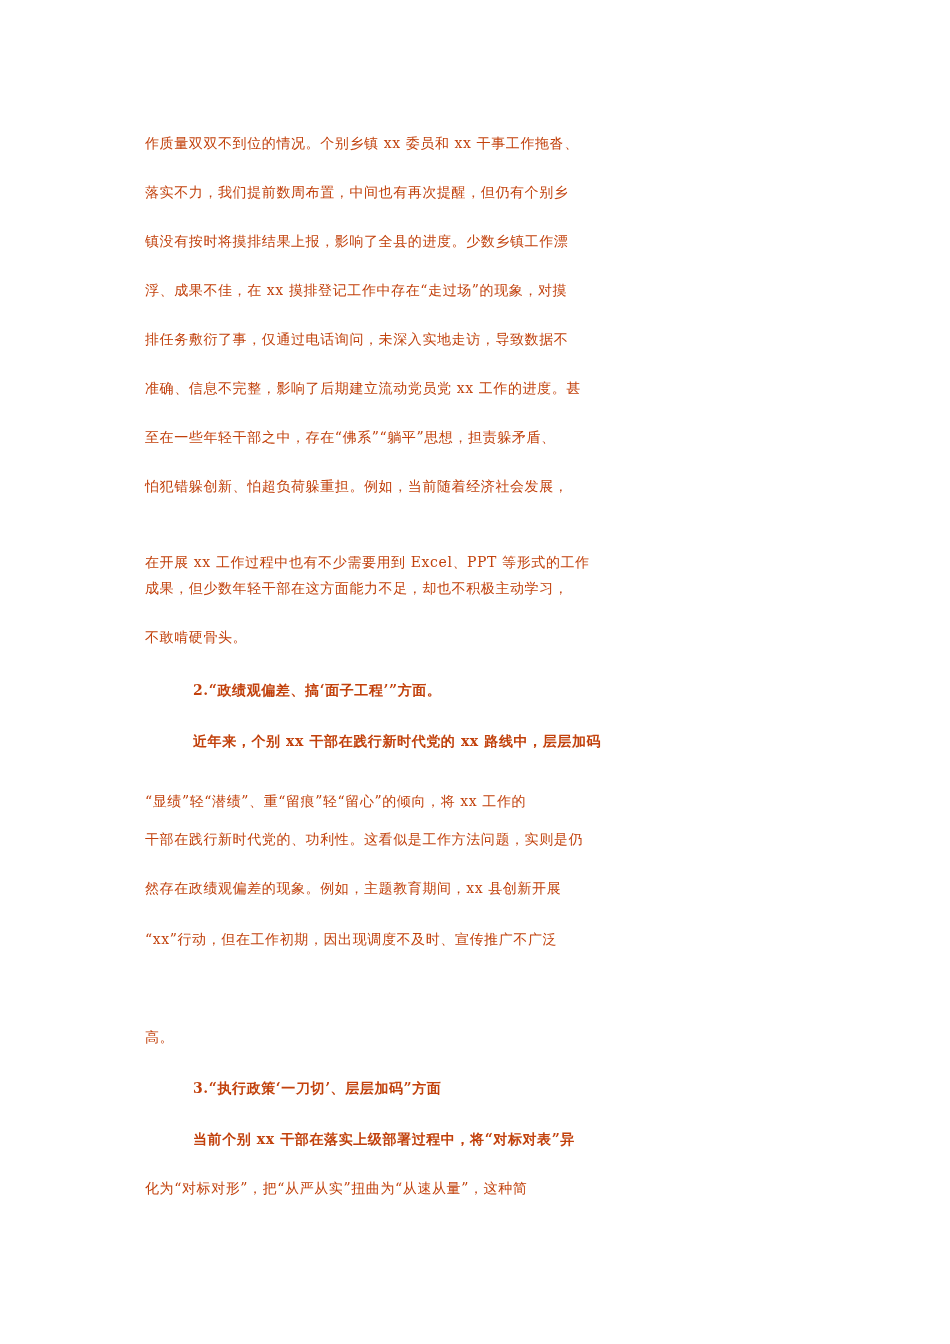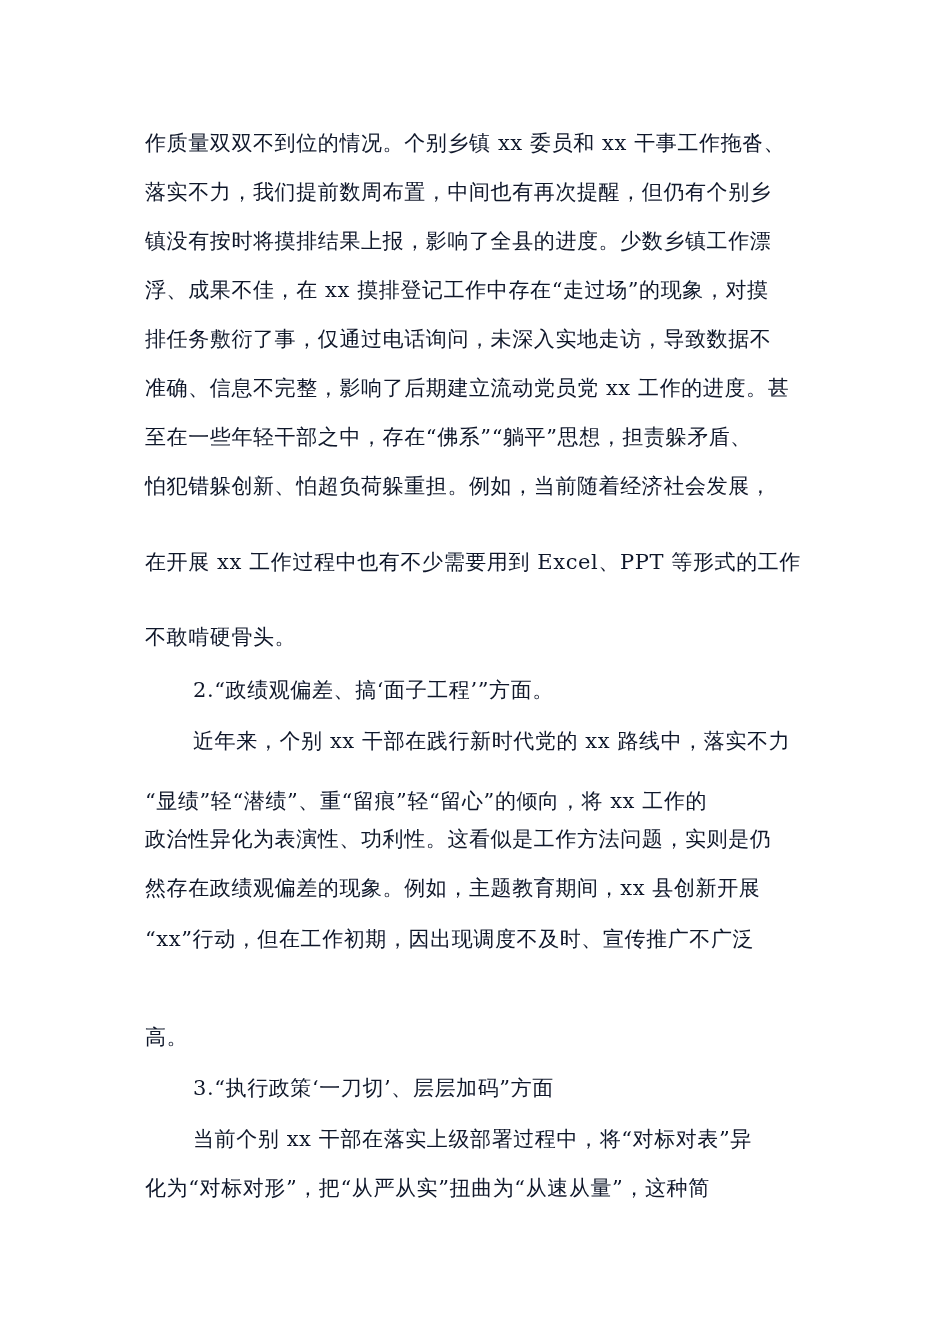--- a/index.html
+++ b/index.html
@@ -5,44 +5,45 @@
     html, body { margin: 0; padding: 0; background: #ffffff; }
     body { width: 950px; height: 1344px; position: relative; overflow: hidden; }
     .page { position: absolute; left: 0; top: 0; width: 950px; height: 1344px; background: #ffffff; }
     .line {
       position: absolute;
       left: 145px;
       width: 690px;
       height: 30px;
       line-height: 30px;
       font-family: "DejaVu Serif", "Liberation Serif", serif;
-      font-size: 21px;
-      color: #0f172a;
+      font-size: 14px;
+      color: #c2410c;
       white-space: nowrap;
       letter-spacing: 0.6px;
     }
-    .indent { left: 193px; }
+    .indent { left: 193px; font-weight: bold; }
   </style>
 </head>
 <body>
 
 <div class="page">
   <div class="line" style="top:128px">作质量双双不到位的情况。个别乡镇 xx 委员和 xx 干事工作拖沓、</div>
   <div class="line" style="top:177px">落实不力，我们提前数周布置，中间也有再次提醒，但仍有个别乡</div>
   <div class="line" style="top:275px">浮、成果不佳，在 xx 摸排登记工作中存在“走过场”的现象，对摸</div>
   <div class="line" style="top:226px">镇没有按时将摸排结果上报，影响了全县的进度。少数乡镇工作漂</div>
   <div class="line" style="top:324px">排任务敷衍了事，仅通过电话询问，未深入实地走访，导致数据不</div>
   <div class="line" style="top:373px">准确、信息不完整，影响了后期建立流动党员党 xx 工作的进度。甚</div>
   <div class="line" style="top:422px">至在一些年轻干部之中，存在“佛系”“躺平”思想，担责躲矛盾、</div>
   <div class="line" style="top:471px">怕犯错躲创新、怕超负荷躲重担。例如，当前随着经济社会发展，</div>
   <div class="line" style="top:547px">在开展 xx 工作过程中也有不少需要用到 Excel、PPT 等形式的工作</div>
+  <div class="line" style="top:573px">成果，但少数年轻干部在这方面能力不足，却也不积极主动学习，</div>
   <div class="line" style="top:622px">不敢啃硬骨头。</div>
   <div class="line indent" style="top:675px">2.“政绩观偏差、搞‘面子工程’”方面。</div>
-  <div class="line indent" style="top:726px">近年来，个别 xx 干部在践行新时代党的 xx 路线中，落实不力</div>
+  <div class="line indent" style="top:726px">近年来，个别 xx 干部在践行新时代党的 xx 路线中，层层加码</div>
   <div class="line" style="top:786px">“显绩”轻“潜绩”、重“留痕”轻“留心”的倾向，将 xx 工作的</div>
-  <div class="line" style="top:824px">政治性异化为表演性、功利性。这看似是工作方法问题，实则是仍</div>
+  <div class="line" style="top:824px">干部在践行新时代党的、功利性。这看似是工作方法问题，实则是仍</div>
   <div class="line" style="top:873px">然存在政绩观偏差的现象。例如，主题教育期间，xx 县创新开展</div>
   <div class="line" style="top:924px">“xx”行动，但在工作初期，因出现调度不及时、宣传推广不广泛</div>
   <div class="line" style="top:1022px">高。</div>
   <div class="line indent" style="top:1073px">3.“执行政策‘一刀切’、层层加码”方面</div>
   <div class="line indent" style="top:1124px">当前个别 xx 干部在落实上级部署过程中，将“对标对表”异</div>
   <div class="line" style="top:1173px">化为“对标对形”，把“从严从实”扭曲为“从速从量”，这种简</div>
 </div>
 
 </body></html>

